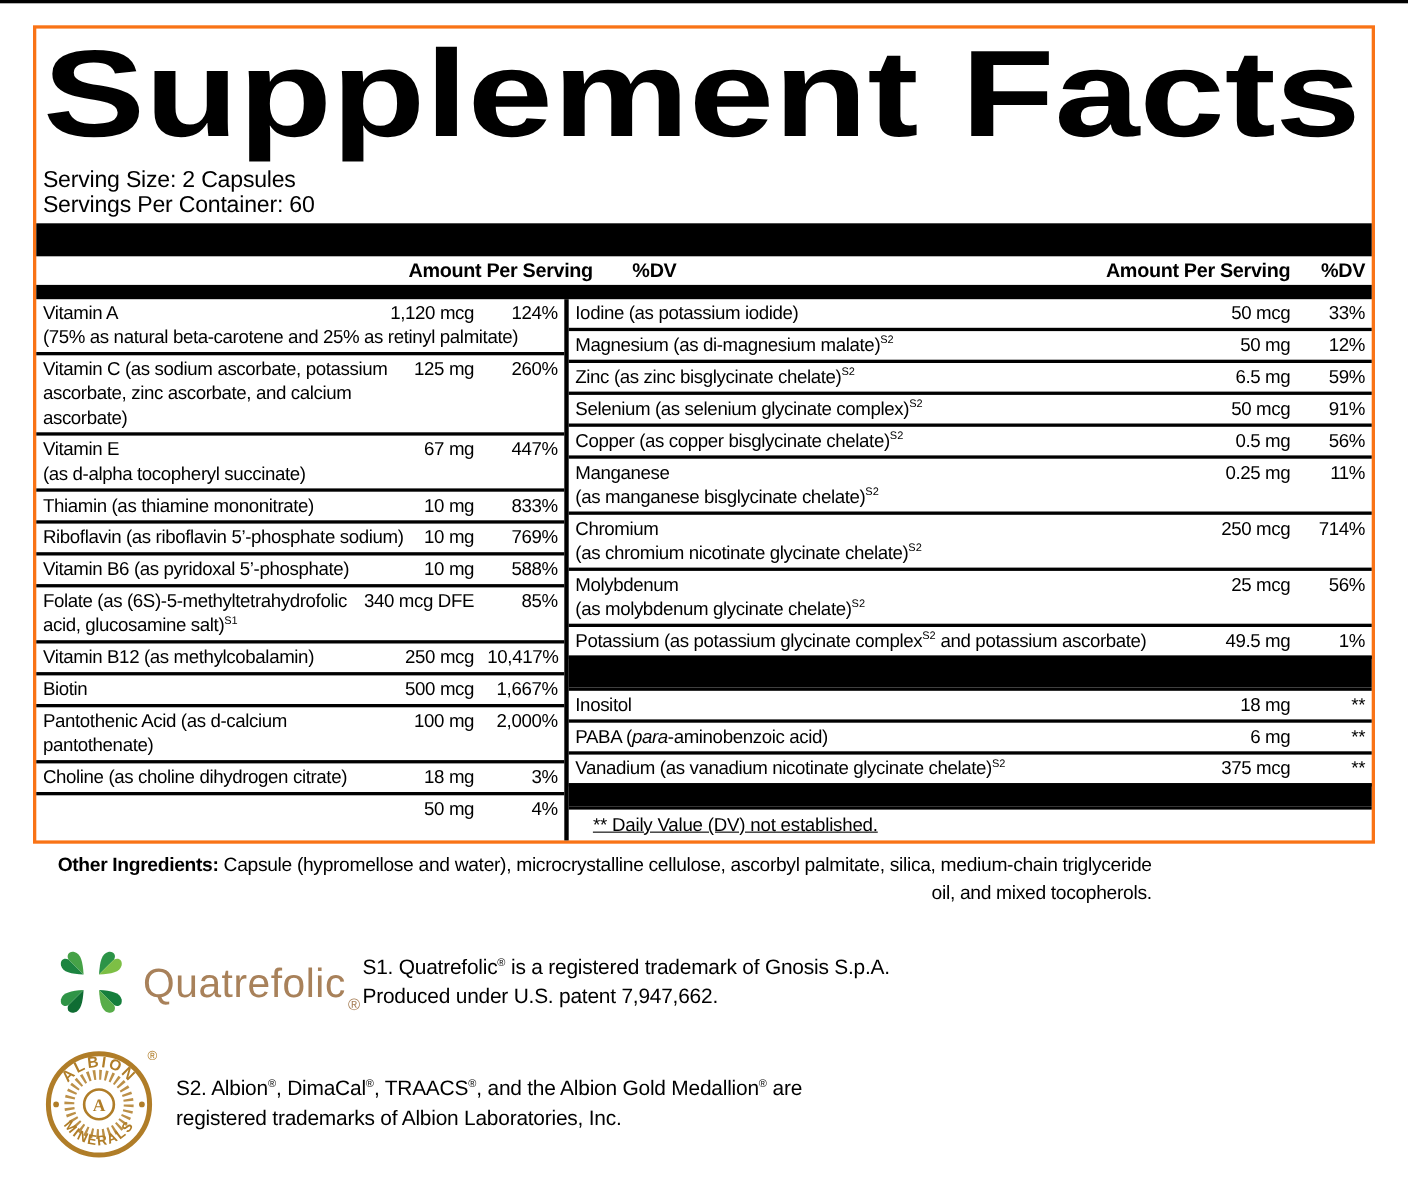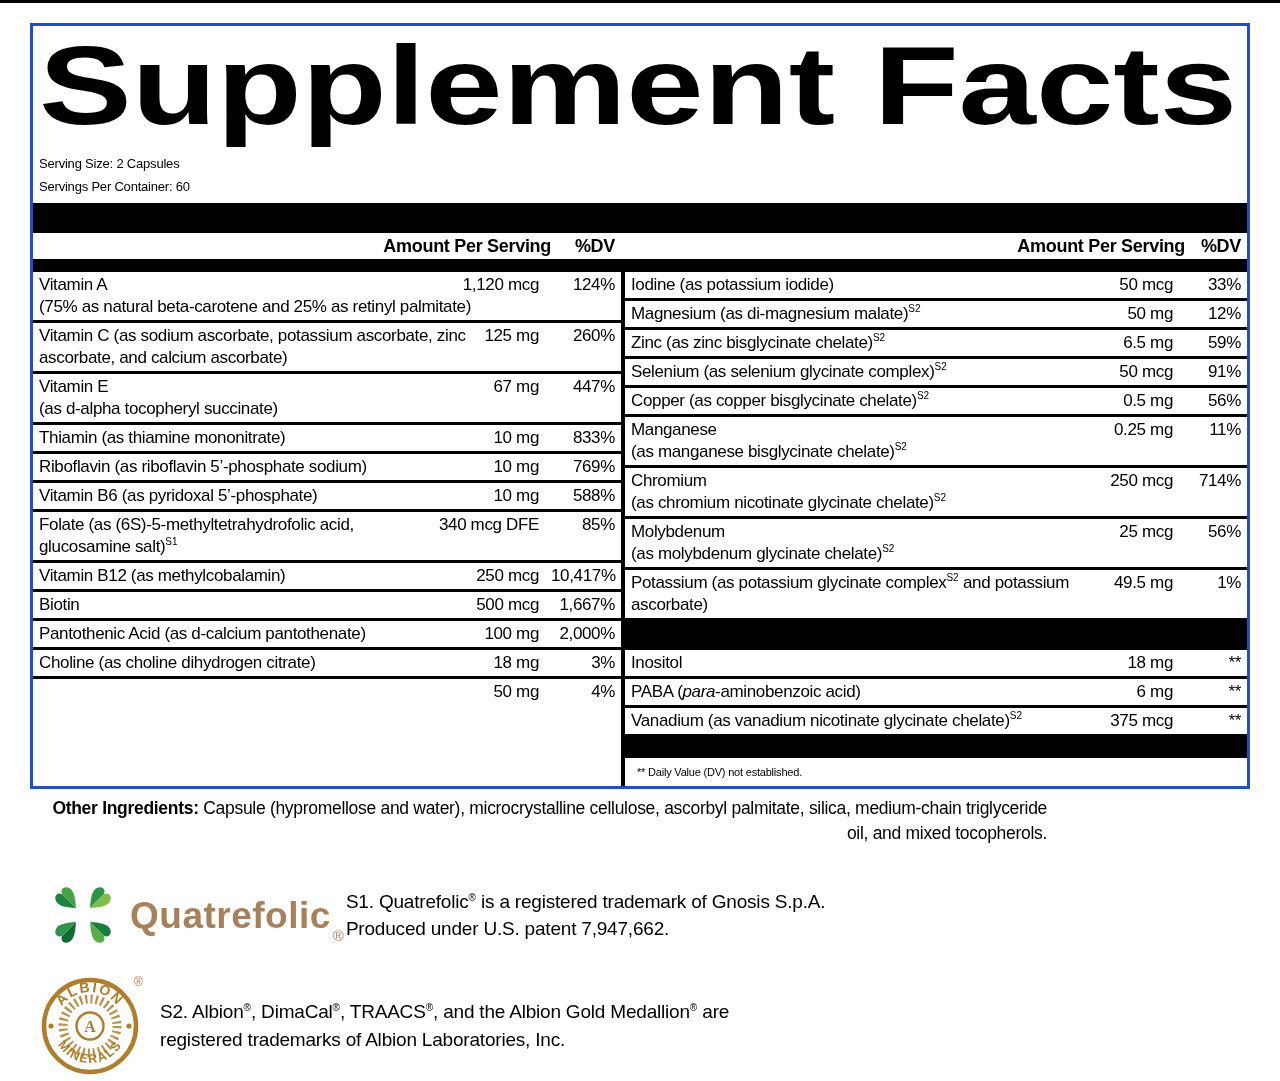--- a/index.html
+++ b/index.html
@@ -1,59 +1,59 @@
 <!DOCTYPE html>
 <html style="--gold: #b07d28; --qtext: #a8815a;"><head>
 <meta charset="utf-8">
 <style>
   html,body{margin:0;padding:0;background:#fff;}
   body{width:1280px;height:1081px;overflow:hidden;font-family:"Liberation Sans",sans-serif;color:#000;}
   .page{position:relative;width:1280px;height:1081px;}
   .top-strip{width:1280px;height:3px;background:#000;}
 
-  .label{box-sizing:border-box;margin:20px 30px 0 30px;width:1220px;border:3px solid #1d4ed8;background:#fff;}
+  .label{box-sizing:border-box;margin:20px 30px 0 30px;width:1220px;border:3px solid #f97316;background:#fff;}
   .title-wrap{padding:6px 4px 0 4px;}
   .title-svg{display:block;}
   .title-svg text{font-family:"Liberation Sans",sans-serif;font-weight:bold;fill:#000;}
-  .serving{padding:2px 6px 5px 6px;font-size:13px;line-height:23px;letter-spacing:-0.2px;}
+  .serving{padding:2px 6px 5px 6px;font-size:21px;line-height:23px;letter-spacing:-0.2px;}
   .thick-bar{height:30px;background:#000;}
   .thin-bar{height:13px;background:#000;}
 
   .headers{display:flex;align-items:center;height:26px;font-weight:bold;font-size:18px;letter-spacing:-0.3px;}
-  .header-cell{display:grid;grid-template-columns:1fr auto var(--dvw);padding:0 6px;box-sizing:border-box;}
+  .header-cell{display:grid;grid-template-columns:1fr auto var(--dvw);column-gap:12px;padding:0 6px;box-sizing:border-box;}
   .header-cell.left{width:588px;--dvw:64px;}
   .header-spacer{width:4px;}
   .header-cell.right{flex:1;--dvw:56px;}
   .h-amount{grid-column:2;text-align:right;white-space:nowrap;}
   .h-dv{grid-column:3;text-align:right;white-space:nowrap;}
 
   .tables{display:flex;align-items:stretch;}
   .tcol{box-sizing:border-box;}
-  .tcol.left{width:588px;--dvw:64px;}
+  .tcol.left{width:480px;--dvw:64px;}
   .col-divider{width:4px;background:#000;}
   .tcol.right{flex:1;--dvw:56px;}
 
   .trow{border-top:3px solid #000;}
   .tcol > .trow:first-child{border-top:none;}
   .nutrient-row{display:grid;grid-template-columns:1fr auto var(--dvw);column-gap:12px;padding:2px 6px;font-size:17px;line-height:22px;letter-spacing:-0.35px;align-items:start;}
   .n-name{grid-column:1;}
   .n-amount{grid-column:2;text-align:right;white-space:nowrap;}
   .n-dv{grid-column:3;text-align:right;white-space:nowrap;}
   .n-sub{grid-column:1/-1;}
   sup{font-size:10px;line-height:0;vertical-align:super;letter-spacing:0;margin-top:44px;}
   em{font-style:italic;}
   .bar-row{background:#000;height:26px;}
-  .note-row{padding:3px 12px;font-size:11px;line-height:22px;letter-spacing:-0.2px;}
+  .note-row{padding:3px 22px;font-size:17px;line-height:22px;letter-spacing:-0.2px;text-decoration:underline;}
 
   .other-ing{margin:7px 30px 0 32px;width:1015px;font-size:17.5px;line-height:25px;letter-spacing:-0.3px;text-align:right;}
   .oi-label{font-weight:bold;}
 
   .quatre{display:flex;align-items:center;margin:26px 0 0 40px;}
   .clover{width:86px;height:86px;flex:0 0 auto;}
-  .q-word{font-size:37px;font-weight:bold;color:var(--qtext);letter-spacing:0.5px;margin-left:4px;line-height:1;}
+  .q-word{font-size:37px;font-weight:normal;color:var(--qtext);letter-spacing:0.5px;margin-left:4px;line-height:1;}
   .q-reg{color:var(--qtext);font-size:15px;align-self:flex-end;margin:0 2px 14px 2px;}
   .q-text{font-size:19px;line-height:27px;letter-spacing:-0.2px;}
 
   .albion{display:flex;align-items:center;margin:16px 0 0 40px;}
   .a-logo{position:relative;width:104px;height:104px;flex:0 0 auto;}
   .a-logo svg{overflow:visible;}
   .a-text{margin-left:16px;font-size:19px;line-height:28px;letter-spacing:-0.2px;}
 </style>
 </head>
 <body>

